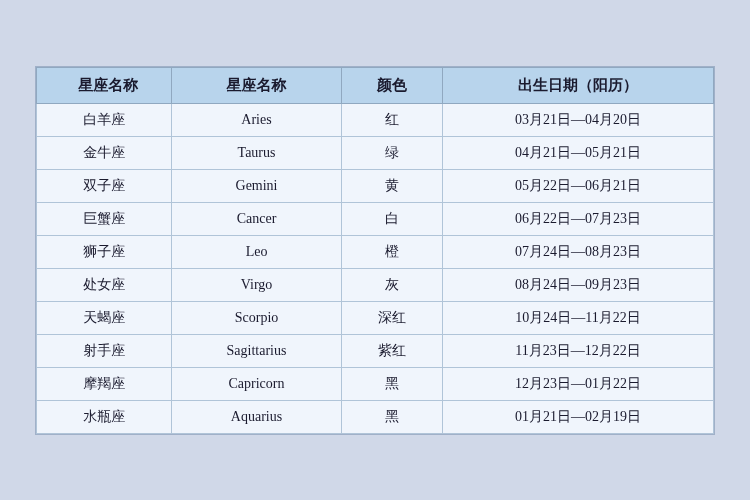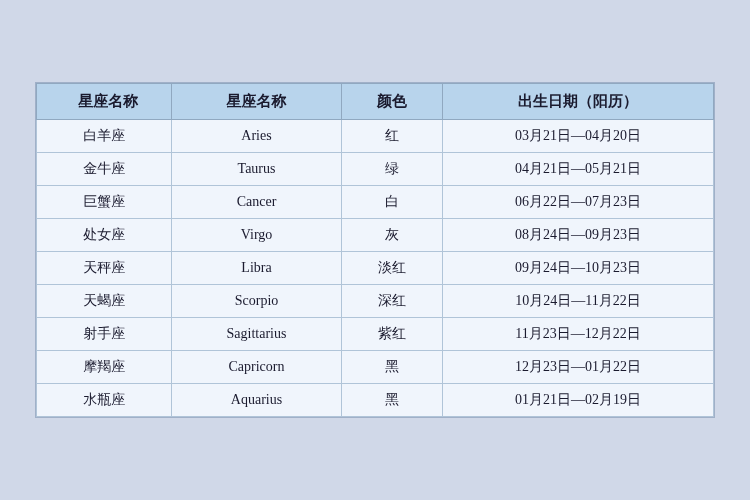--- a/index.html
+++ b/index.html
@@ -79,36 +79,42 @@
           <td>红</td>
           <td>03月21日—04月20日</td>
         </tr>
         <tr>
           <td>金牛座</td>
           <td>Taurus</td>
           <td>绿</td>
           <td>04月21日—05月21日</td>
         </tr>
         <tr>
+          <td>双子座</td>
+          <td>Gemini</td>
+          <td>黄</td>
+          <td>05月22日—06月21日</td>
+        </tr>
+        <tr>
           <td>巨蟹座</td>
           <td>Cancer</td>
           <td>白</td>
           <td>06月22日—07月23日</td>
         </tr>
         <tr>
+          <td>狮子座</td>
+          <td>Leo</td>
+          <td>橙</td>
+          <td>07月24日—08月23日</td>
+        </tr>
+        <tr>
           <td>处女座</td>
           <td>Virgo</td>
           <td>灰</td>
           <td>08月24日—09月23日</td>
-        </tr>
-        <tr>
-          <td>天秤座</td>
-          <td>Libra</td>
-          <td>淡红</td>
-          <td>09月24日—10月23日</td>
         </tr>
         <tr>
           <td>天蝎座</td>
           <td>Scorpio</td>
           <td>深红</td>
           <td>10月24日—11月22日</td>
         </tr>
         <tr>
           <td>射手座</td>
           <td>Sagittarius</td>

